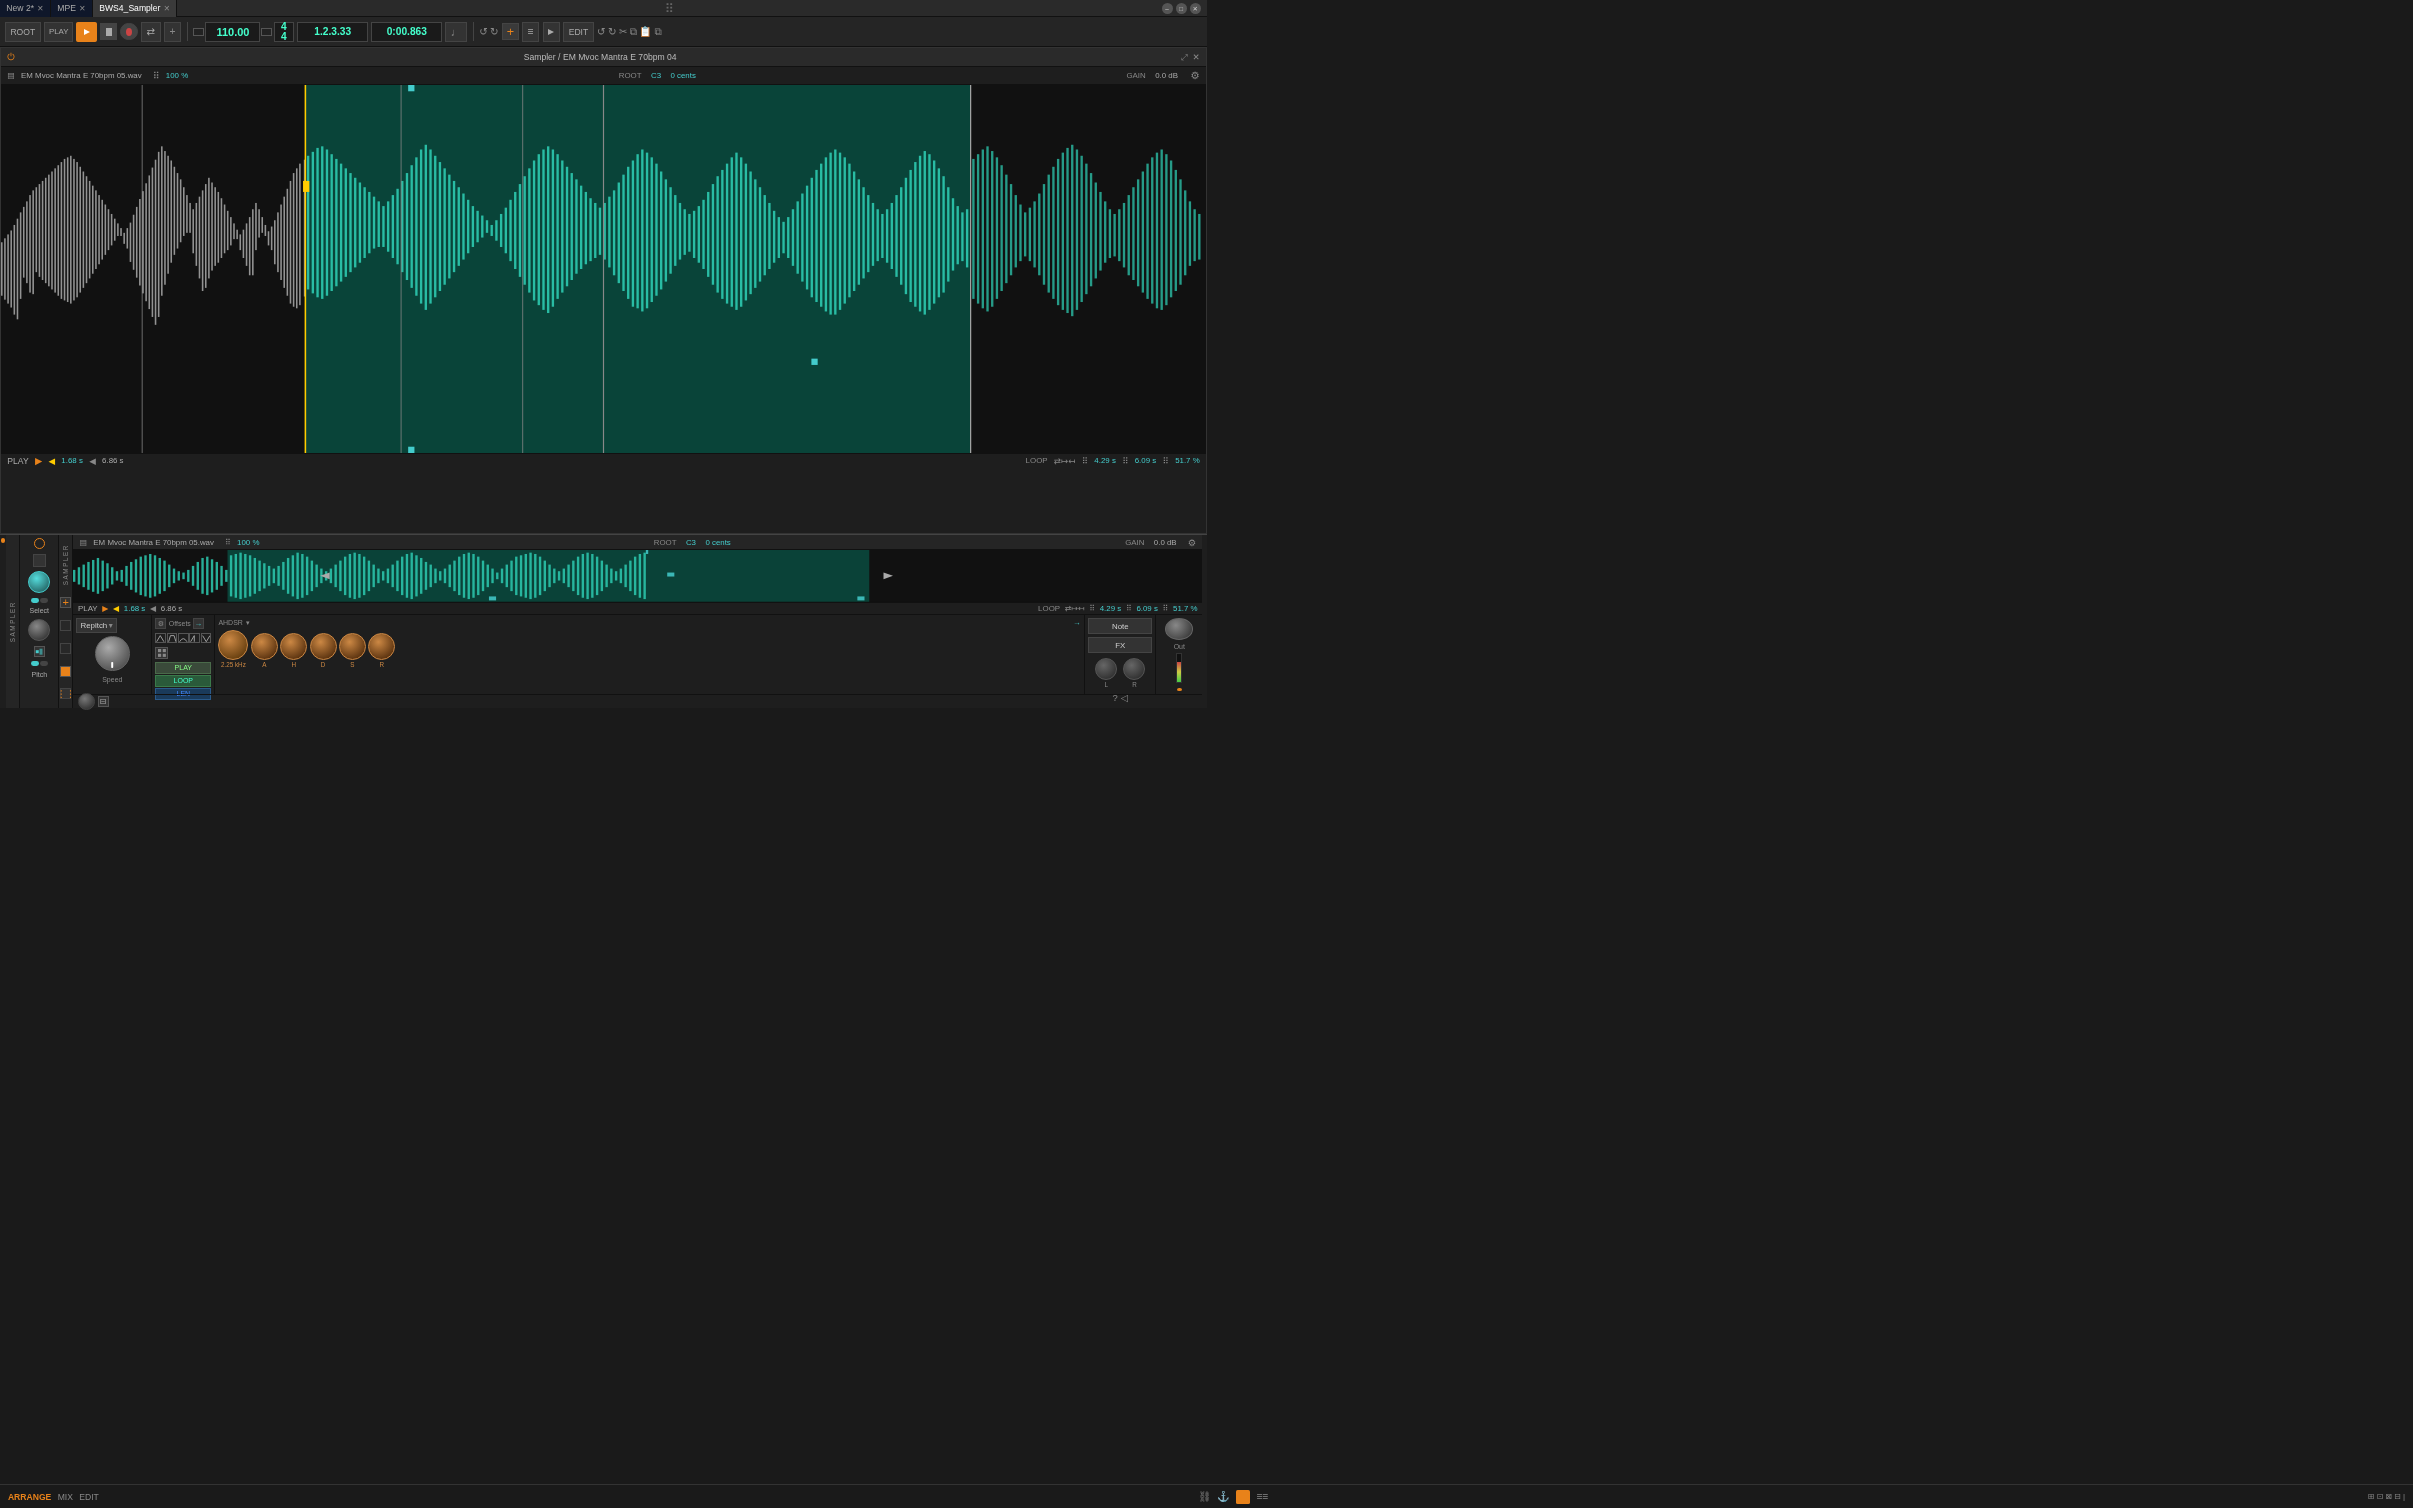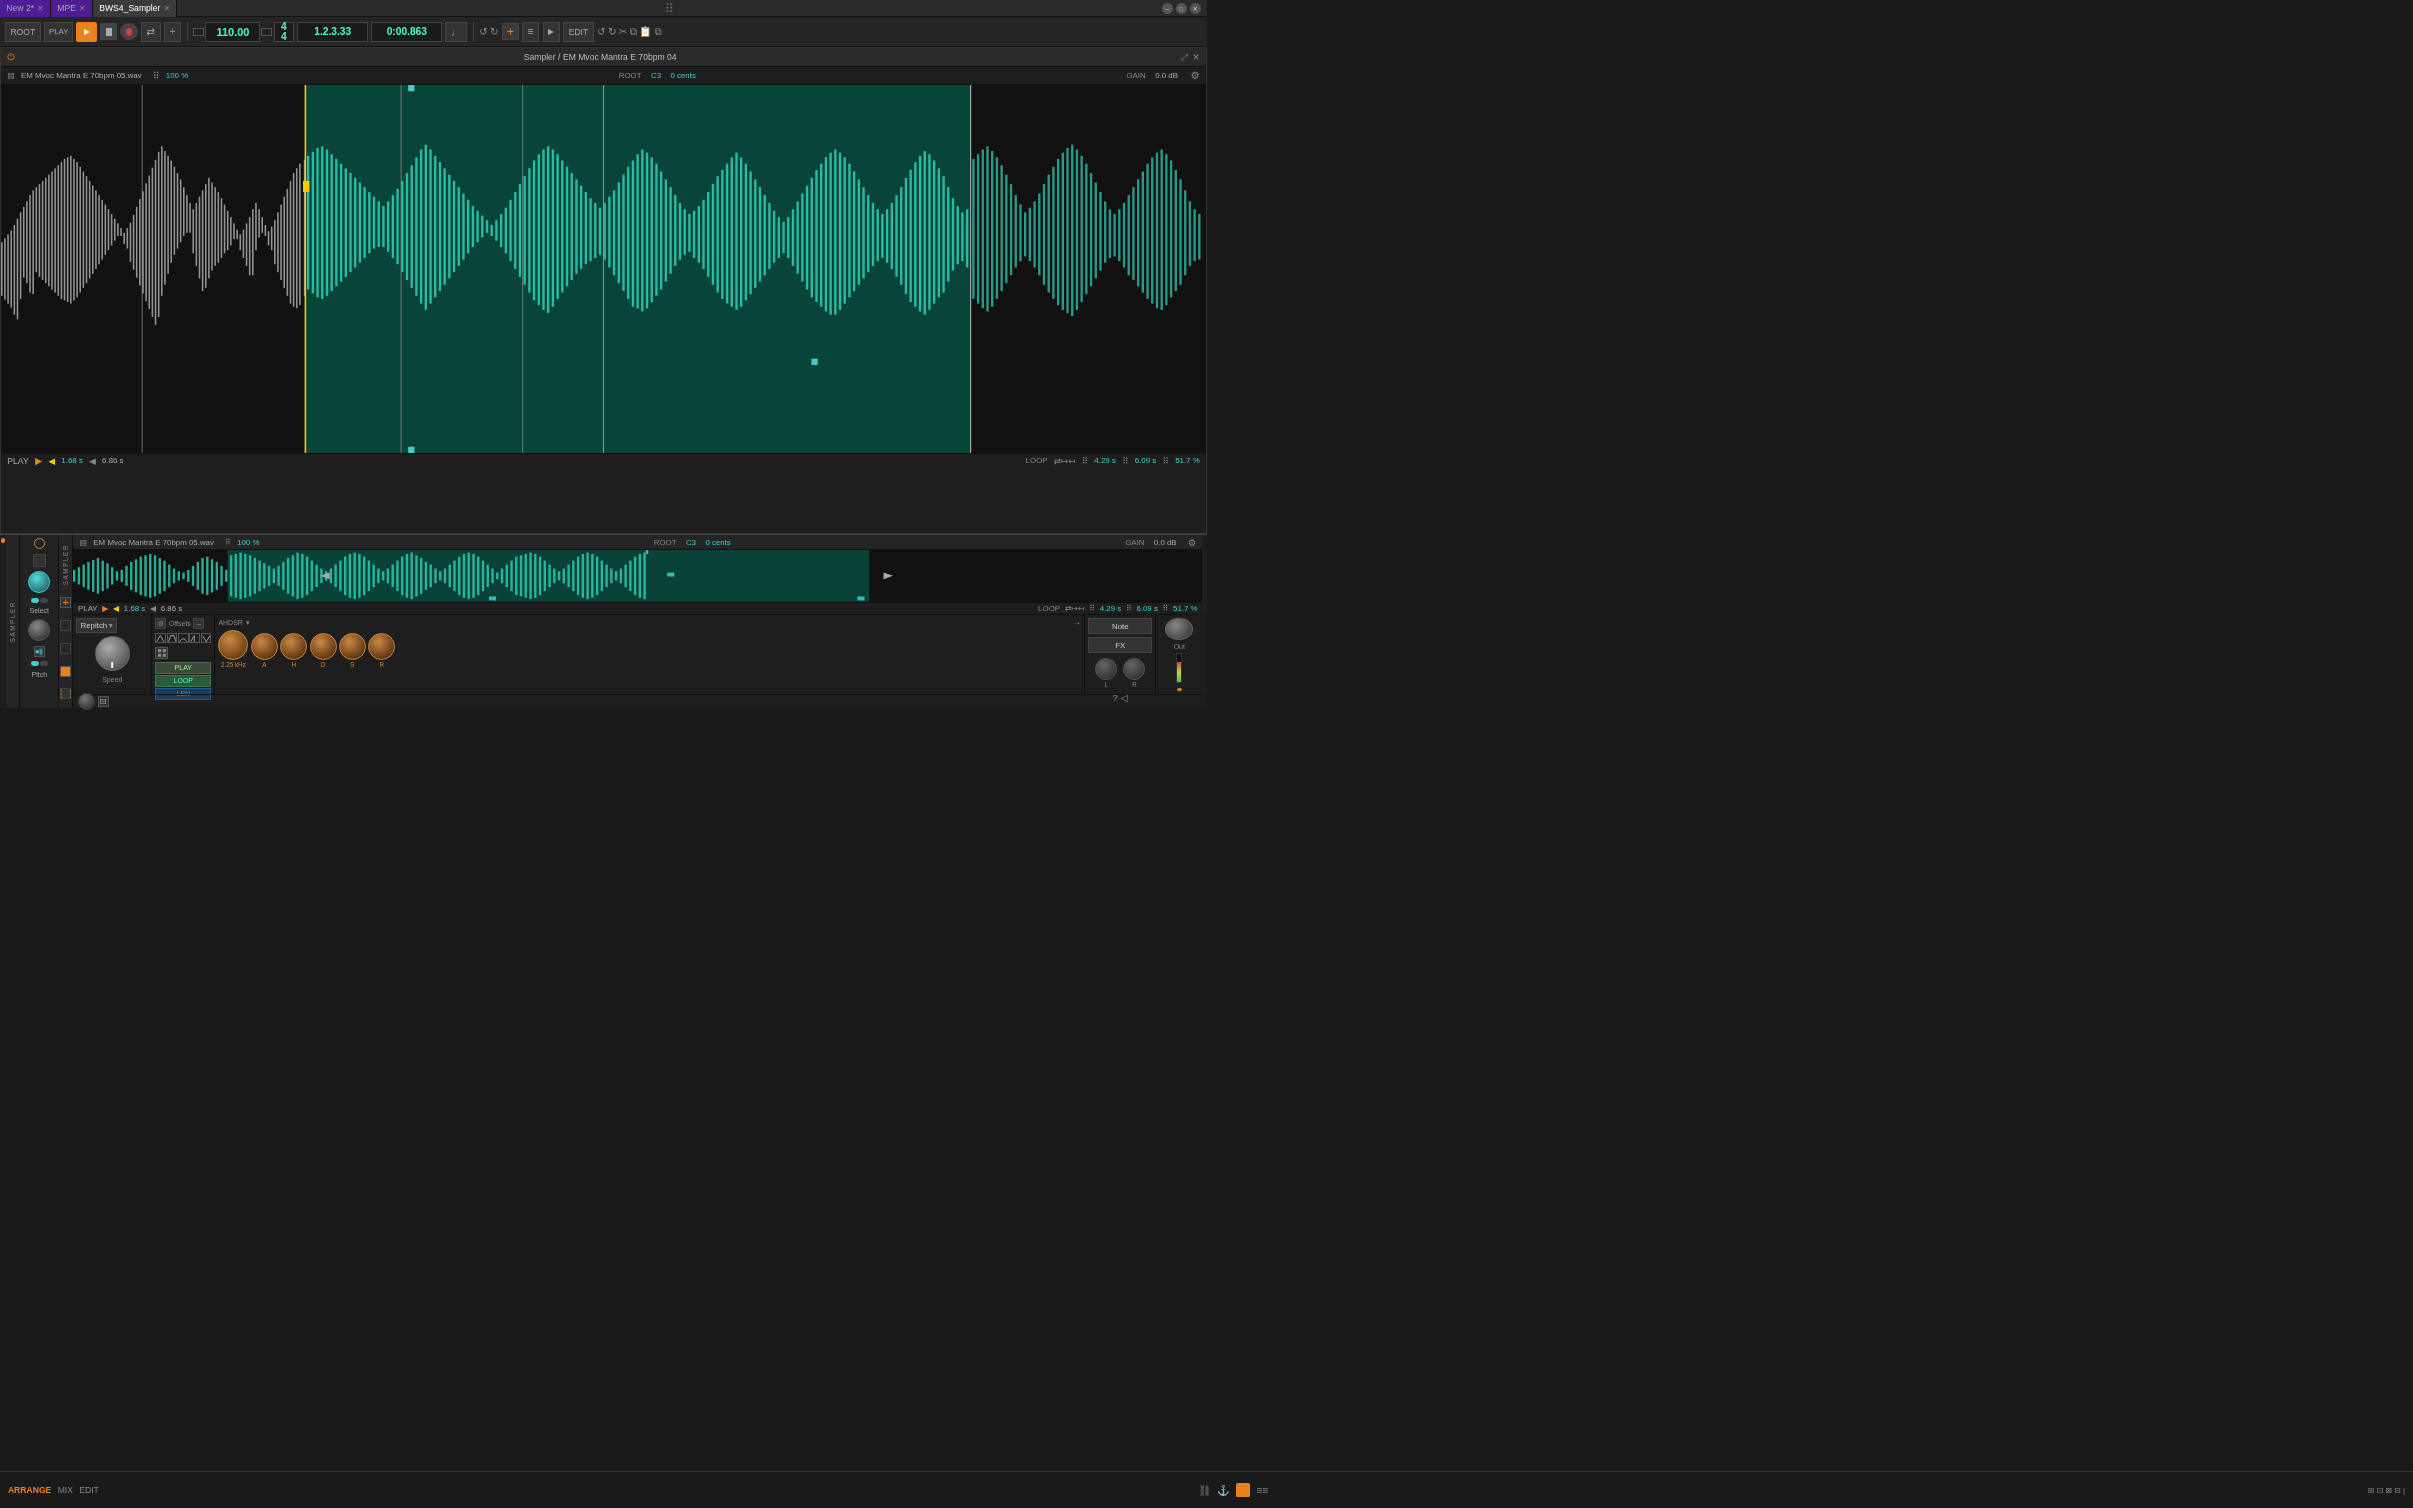--- a/index.html
+++ b/index.html
@@ -1,20 +1,20 @@
 <!DOCTYPE html>
 <html style="font-size:12.6px"><head>
   <meta charset="utf-8">
   <style>
     * { margin: 0; padding: 0; box-sizing: border-box; }
     body { background: #1a1a1a; color: #ccc; font-family: 'Arial', sans-serif; font-size: 8.6px; width: 1207px; height: 754px; overflow: hidden; }
 
     
     .top-bar { background: #2a2a2a; height: 17.3px; display: flex; align-items: center; border-bottom: 0.8px solid #111; }
-    .tab { display: inline-flex; align-items: center; padding: 0 6.3px; height: 17.3px; background: #4c1d95; border-right: 0.8px solid #111; font-size: 8.6px; color: #aaa; gap: 3.1px; cursor: pointer; }
+    .tab { display: inline-flex; align-items: center; padding: 0 6.3px; height: 17.3px; background: #0f172a; border-right: 0.8px solid #111; font-size: 8.6px; color: #aaa; gap: 3.1px; cursor: pointer; }
     .tab.active { background: #3a3a3a; color: #fff; }
     .tab-close { font-size: 7.9px; color: #888; cursor: pointer; }
     .top-dots { margin: 0 auto; color: #666; font-size: 12.6px; }
     .win-controls { display: flex; gap: 3.1px; padding-right: 6.3px; }
     .win-btn { width: 11px; height: 11px; border-radius: 50%; background: #555; display: flex; align-items: center; justify-content: center; font-size: 6.3px; cursor: pointer; }
 
     
     .transport-bar { background: #252525; height: 30px; display: flex; align-items: center; padding: 0 4.7px; gap: 3.1px; border-bottom: 0.8px solid #111; }
     .transport-btn { background: #333; border: 0.8px solid #444; color: #aaa; padding: 1.6px 4.7px; font-size: 8.6px; cursor: pointer; height: 20.4px; display: flex; align-items: center; gap: 1.6px; }
     .transport-btn.play-btn { background: #e8821a; color: #fff; border-color: #e8821a; width: 20.4px; height: 20.4px; justify-content: center; border-radius: 1.6px; }
@@ -881,21 +881,21 @@
     <div style="display:flex;align-items:center;padding:1.6px 4.7px;border-top:0.8px solid #111;height:14px;">
       <div style="width:17.3px;height:17.3px;border-radius:50%;background:radial-gradient(circle at 38% 32%, #777,#222);border:0.8px solid #444;cursor:pointer;"></div>
       <span style="font-size:7px;color:#888;margin-left:1.6px;"></span>
       <div style="width:11px;height:11px;background:#333;border:0.8px solid #555;margin-left:0.8px;cursor:pointer;display:flex;align-items:center;justify-content:center;font-size:7.9px;color:#aaa;">⊟</div>
     </div>
   </div>
 
   <div style="width:4.7px;background:#1e1e1e;"></div>
 </div>
 
-<div style="position:fixed;bottom:0;left:0;right:0;height:37px;background:#1a1a1a;display:flex;align-items:center;padding:0 7.9px;gap:6.3px;border-top:0.8px solid #333;">
+<div style="position:fixed;bottom:0;left:0;right:0;height:24px;background:#1a1a1a;display:flex;align-items:center;padding:0 7.9px;gap:6.3px;border-top:0.8px solid #333;">
   <span style="color:#e8821a;cursor:pointer;font-size:8.6px;font-weight:bold;">ARRANGE</span>
   <span style="color:#888;cursor:pointer;font-size:8.6px;">MIX</span>
   <span style="color:#888;cursor:pointer;font-size:8.6px;">EDIT</span>
   <span style="flex:1;"></span>
   <span style="color:#888;cursor:pointer;font-size:10.2px;">⛓</span>
   <span style="color:#888;cursor:pointer;font-size:10.2px;">⚓</span>
   <div style="width:14px;height:14px;background:#e8821a;border-radius:1.6px;cursor:pointer;"></div>
   <span style="color:#888;cursor:pointer;font-size:10.2px;">≡≡</span>
   <span style="flex:1;"></span>
   <span style="color:#888;font-size:7.9px;">⊞ ⊡ ⊠ ⊟ |</span>

